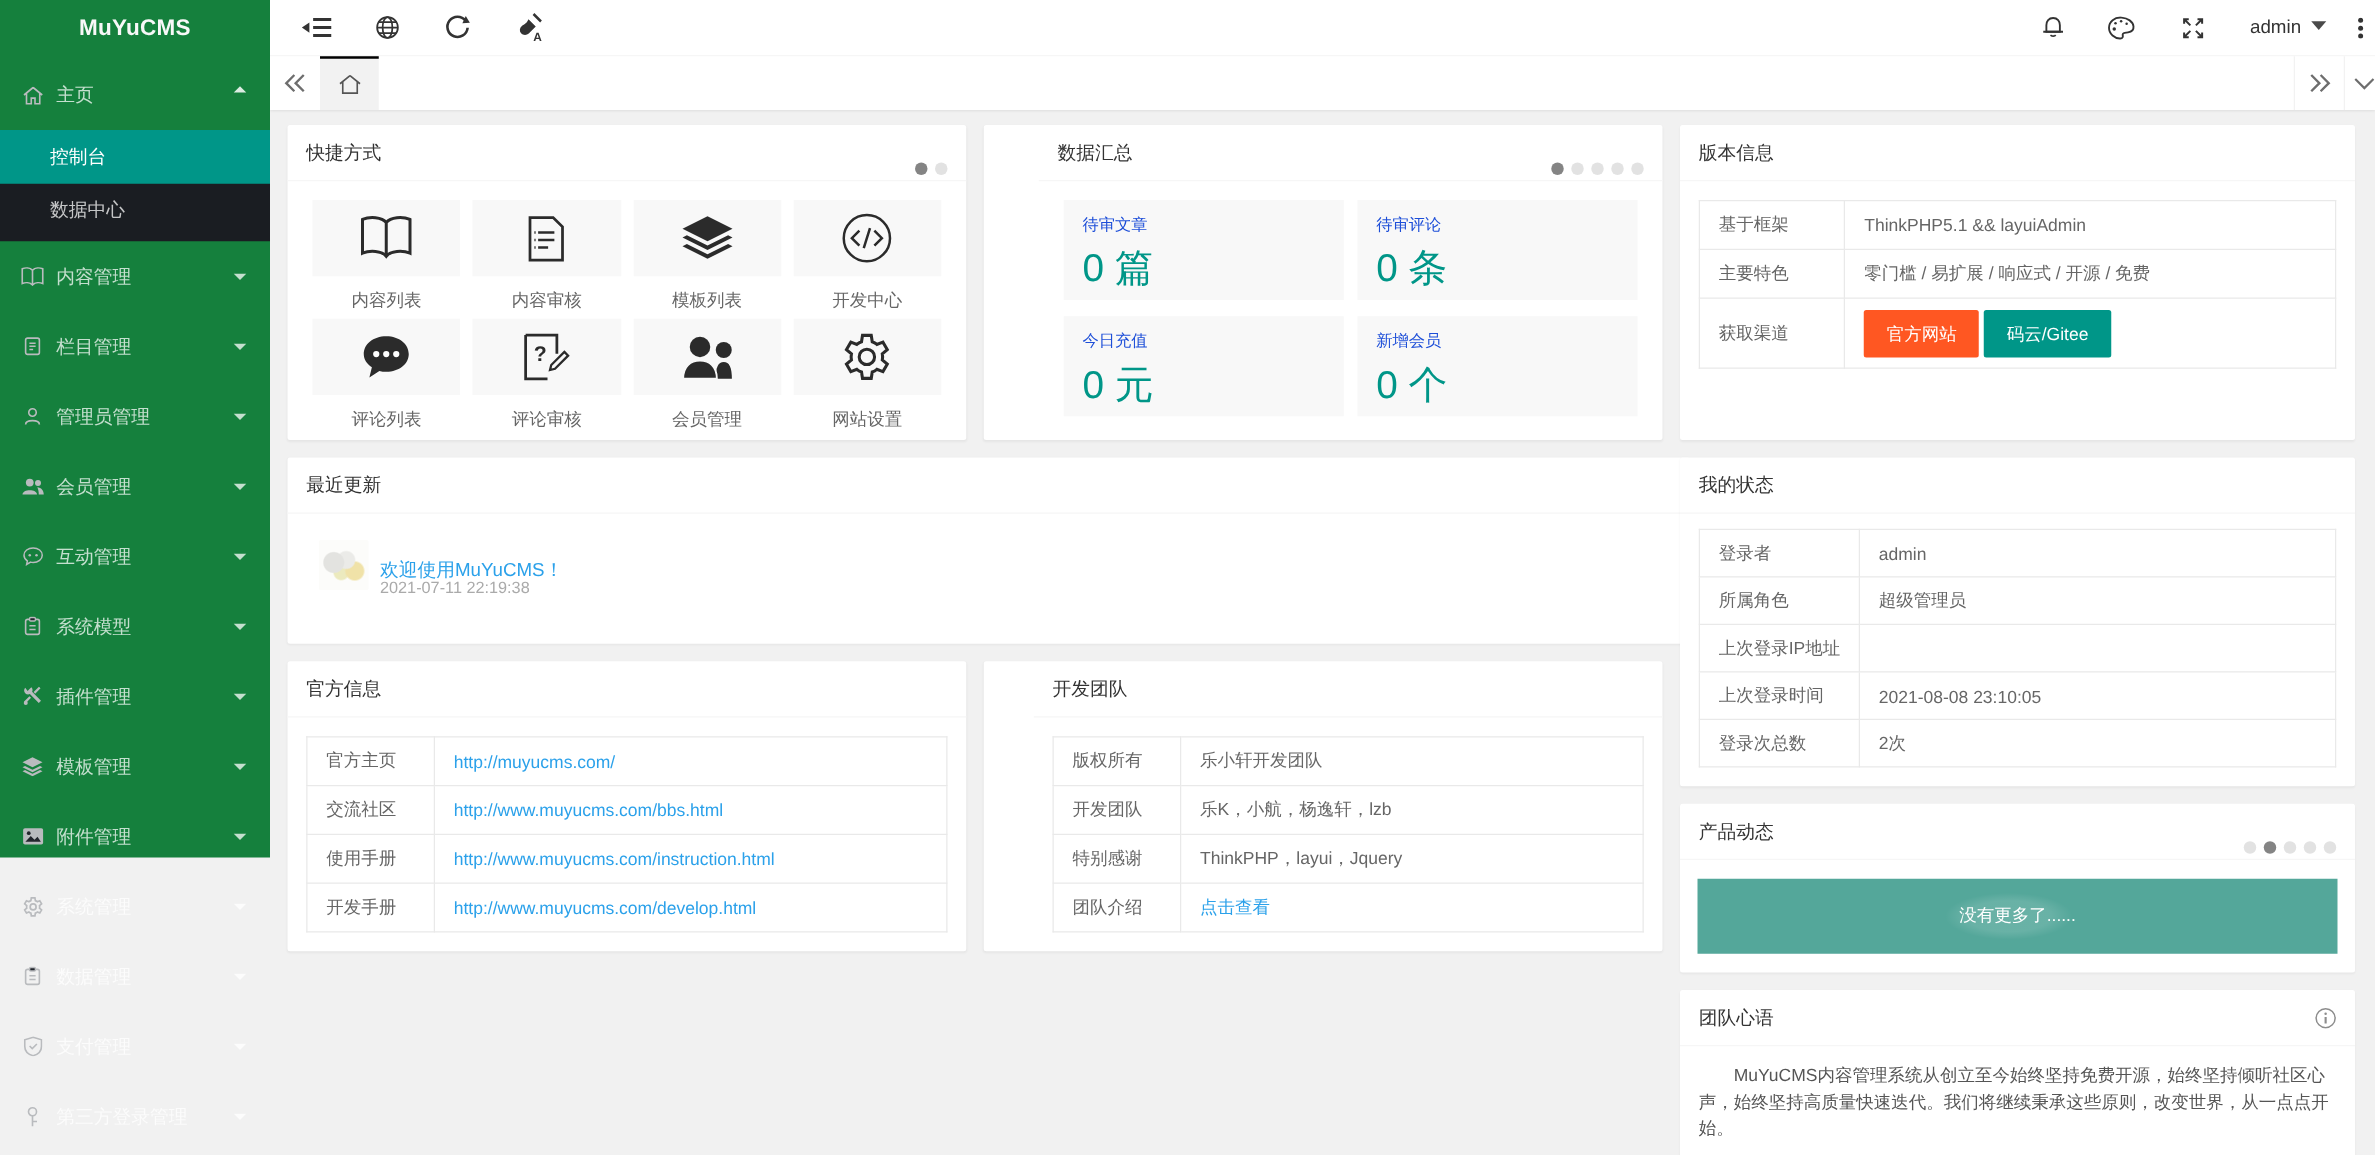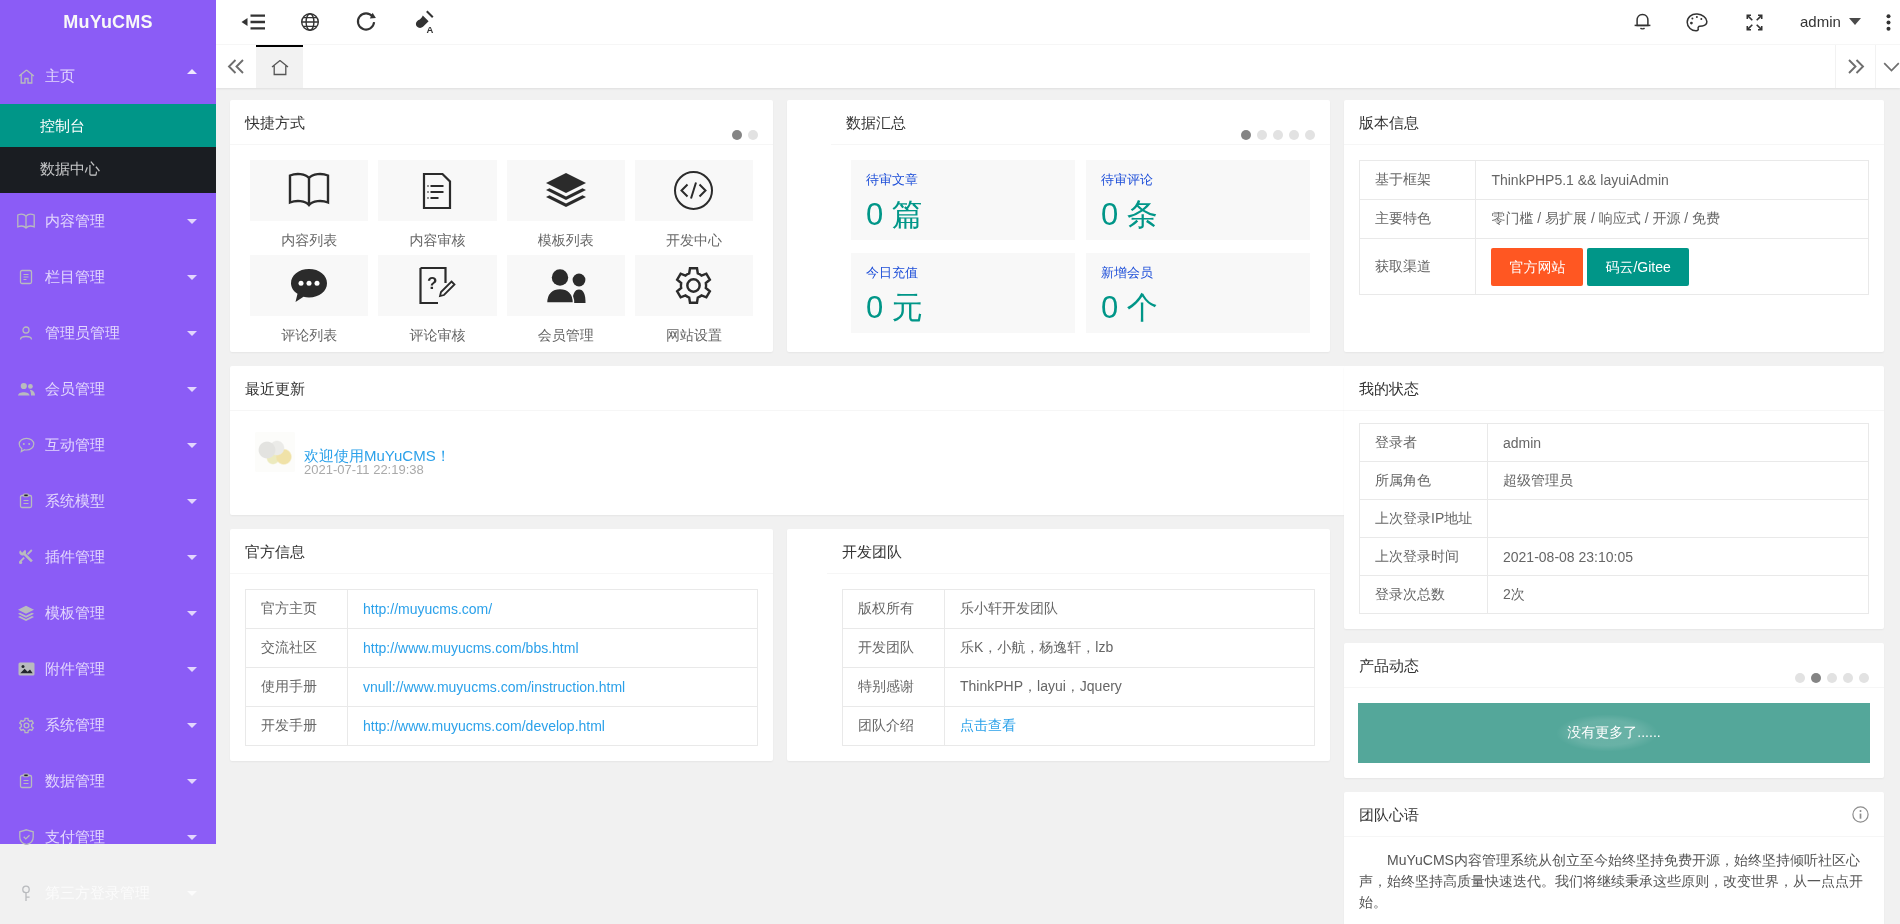--- a/index.html
+++ b/index.html
@@ -1,20 +1,20 @@
 <!DOCTYPE html>
 <html lang="zh"><head>
 <meta charset="utf-8">
 <title>MuYuCMS</title>
 <style>
 *{margin:0;padding:0;box-sizing:border-box;}
 html,body{width:1900px;height:924px;overflow:hidden;}
 body{font-family:"Liberation Sans",sans-serif;font-size:14px;color:#666;background:#f1f1f1;position:relative;}
 
-.side{position:absolute;left:0;top:0;width:216px;height:844px;background:#8b5cf6;z-index:5;}
+.side{position:absolute;left:0;top:0;width:216px;height:686px;background:#15803d;z-index:5;}
 .logo{height:45px;line-height:45px;text-align:center;color:#f8f8f8;font-size:18px;font-weight:bold;letter-spacing:.2px;}
 .nav{padding-top:3px;}
 .itm{position:relative;height:56px;display:flex;align-items:center;padding-left:16px;color:rgba(255,255,255,.75);font-size:15px;}
 .itm .nico{width:20px;height:20px;display:flex;align-items:center;justify-content:center;}
 .itm .ntxt{margin-left:9px;}
 .arr{position:absolute;right:19px;top:50%;margin-top:-2px;width:0;height:0;border-left:5px solid transparent;border-right:5px solid transparent;border-top:5px solid rgba(255,255,255,.75);}
 .arr.up{margin-top:-7px;border-top:none;border-bottom:5px solid rgba(255,255,255,.85);}
 .sub{background:#1a1d22;padding-bottom:3px;}
 .sub .sitm{height:43px;line-height:43px;padding-left:40px;color:rgba(255,255,255,.75);font-size:15px;}
 .sub .sitm.on{background:#009688;color:#fff;}
@@ -490,21 +490,21 @@
           <tr>
             <td class="l" style="width:102px;">官方主页</td>
             <td><a class="lnk" href="#">http://muyucms.com/</a></td>
           </tr>
       <tr>
             <td class="l">交流社区</td>
             <td><a class="lnk" href="#">http://www.muyucms.com/bbs.html</a></td>
           </tr>
       <tr>
             <td class="l">使用手册</td>
-            <td><a class="lnk" href="#">vnull://www.muyucms.com/instruction.html</a></td>
+            <td><a class="lnk" href="#">http://www.muyucms.com/instruction.html</a></td>
           </tr>
       <tr>
             <td class="l">开发手册</td>
             <td><a class="lnk" href="#">http://www.muyucms.com/develop.html</a></td>
           </tr>
     </tbody>
       </table>
   </div>
 </div>
 <div class="card" style="left:787px;top:529px;width:543px;height:232px;padding-left:40px;">

